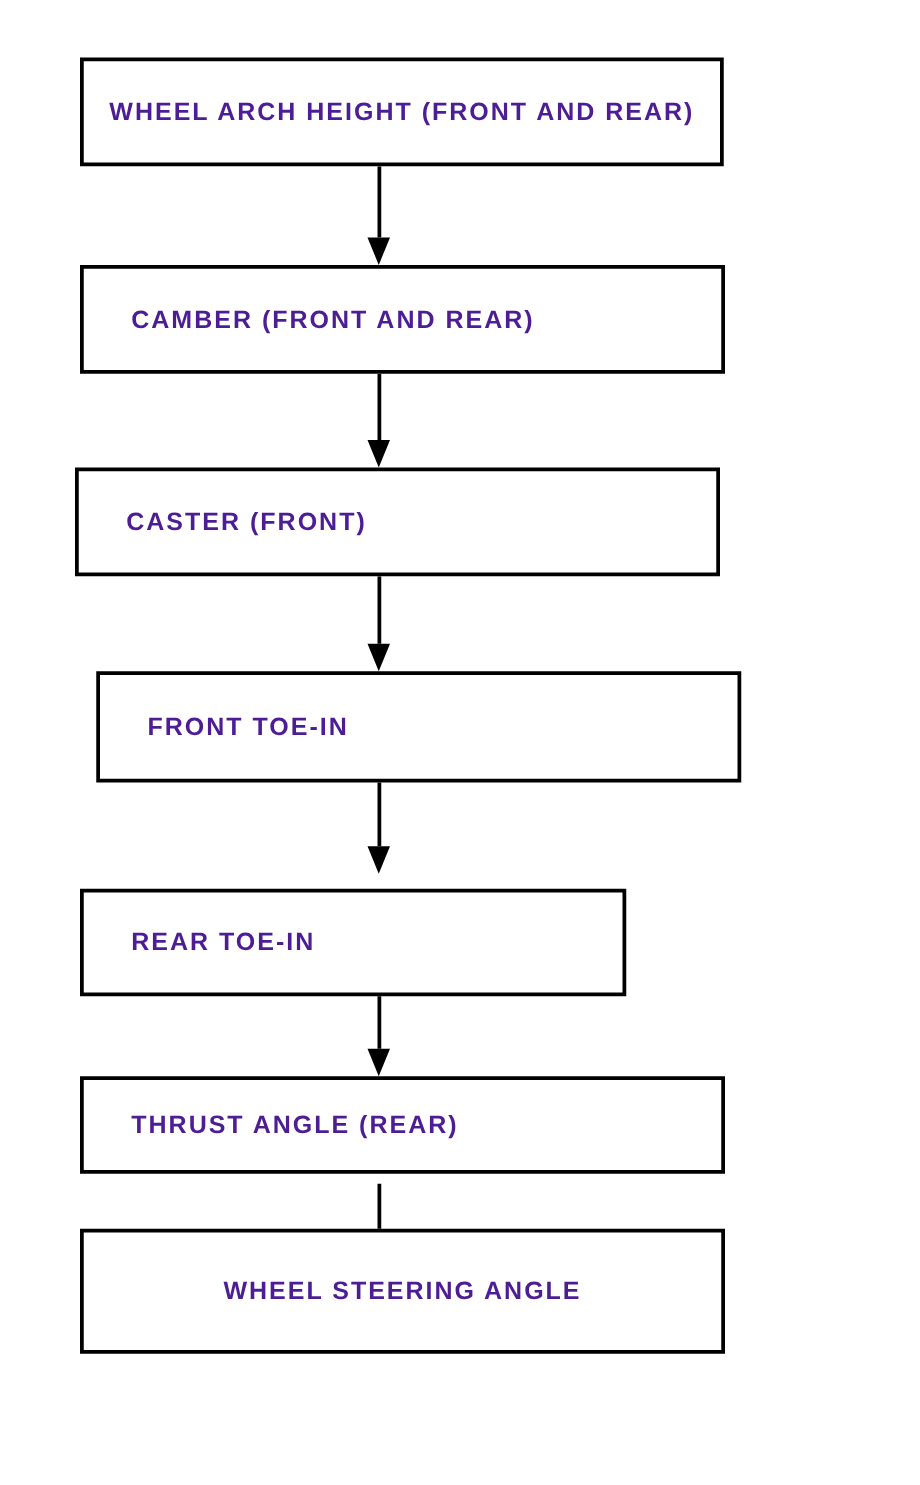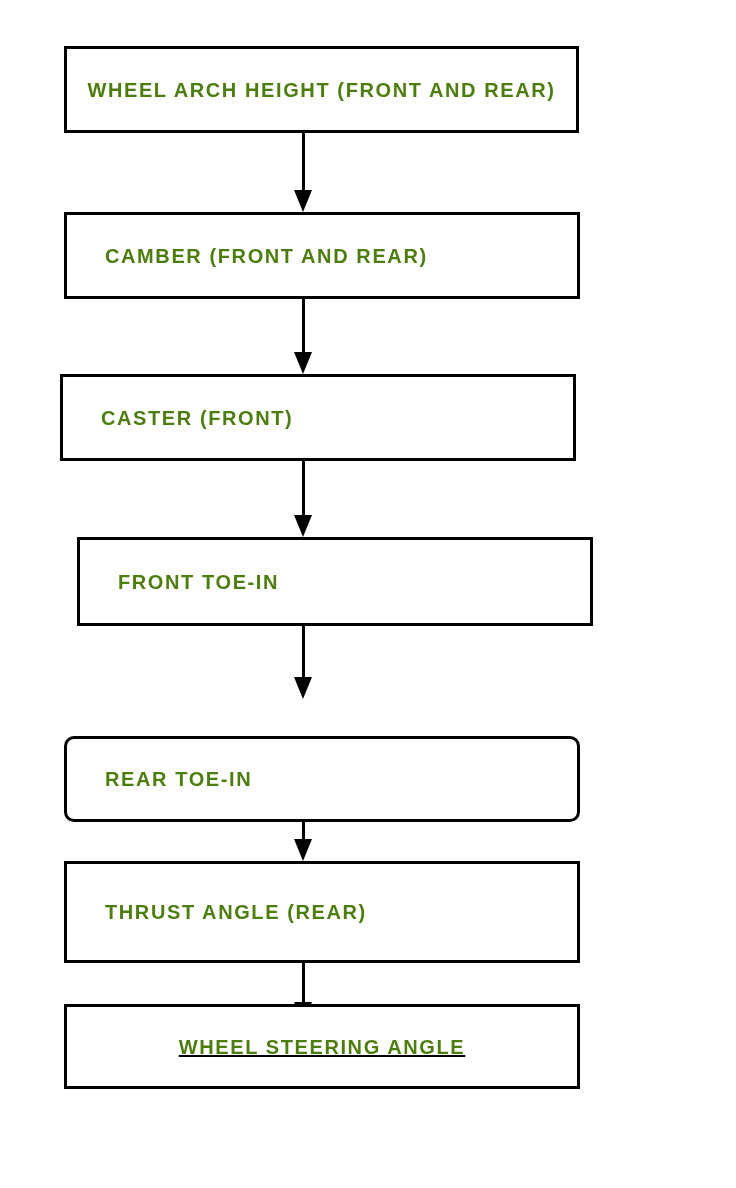--- a/index.html
+++ b/index.html
@@ -25,21 +25,21 @@
     position: absolute;
     box-sizing: border-box;
     background: #ffffff;
     border: 3px solid #000000;
     display: flex;
     align-items: center;
   }
   .node-label {
     display: block;
     width: 100%;
-    color: #4d7c0f;
+    color: #4c1d95;
     font-family: "Liberation Sans", sans-serif;
     font-size: 20px;
     font-weight: 700;
     letter-spacing: 1.6px;
     line-height: 1;
     white-space: nowrap;
     text-transform: uppercase;
   }
   .node-label.align-left {
     text-align: left;
@@ -105,22 +105,22 @@
     </div>
     <div class="node" style="left: 64px; top: 212px; width: 516px; height: 87px;">
       <span class="node-label align-left">CAMBER (FRONT AND REAR)</span>
     </div>
     <div class="node" style="left: 60px; top: 374px; width: 516px; height: 87px;">
       <span class="node-label align-left">CASTER (FRONT)</span>
     </div>
     <div class="node" style="left: 77px; top: 537px; width: 516px; height: 89px;">
       <span class="node-label align-left">FRONT TOE-IN</span>
     </div>
-    <div class="node" style="left: 64px; top: 736px; width: 516px; height: 86px; border-radius: 10px;">
+    <div class="node" style="left: 64px; top: 711px; width: 437px; height: 86px;">
       <span class="node-label align-left">REAR TOE-IN</span>
     </div>
-    <div class="node" style="left: 64px; top: 861px; width: 516px; height: 102px;">
+    <div class="node" style="left: 64px; top: 861px; width: 516px; height: 78px;">
       <span class="node-label align-left">THRUST ANGLE (REAR)</span>
     </div>
-    <div class="node" style="left: 64px; top: 1004px; width: 516px; height: 85px; text-decoration: underline;">
+    <div class="node" style="left: 64px; top: 983px; width: 516px; height: 100px;">
       <span class="node-label align-center">WHEEL STEERING ANGLE</span>
     </div>
   </div>
 
 </body></html>

